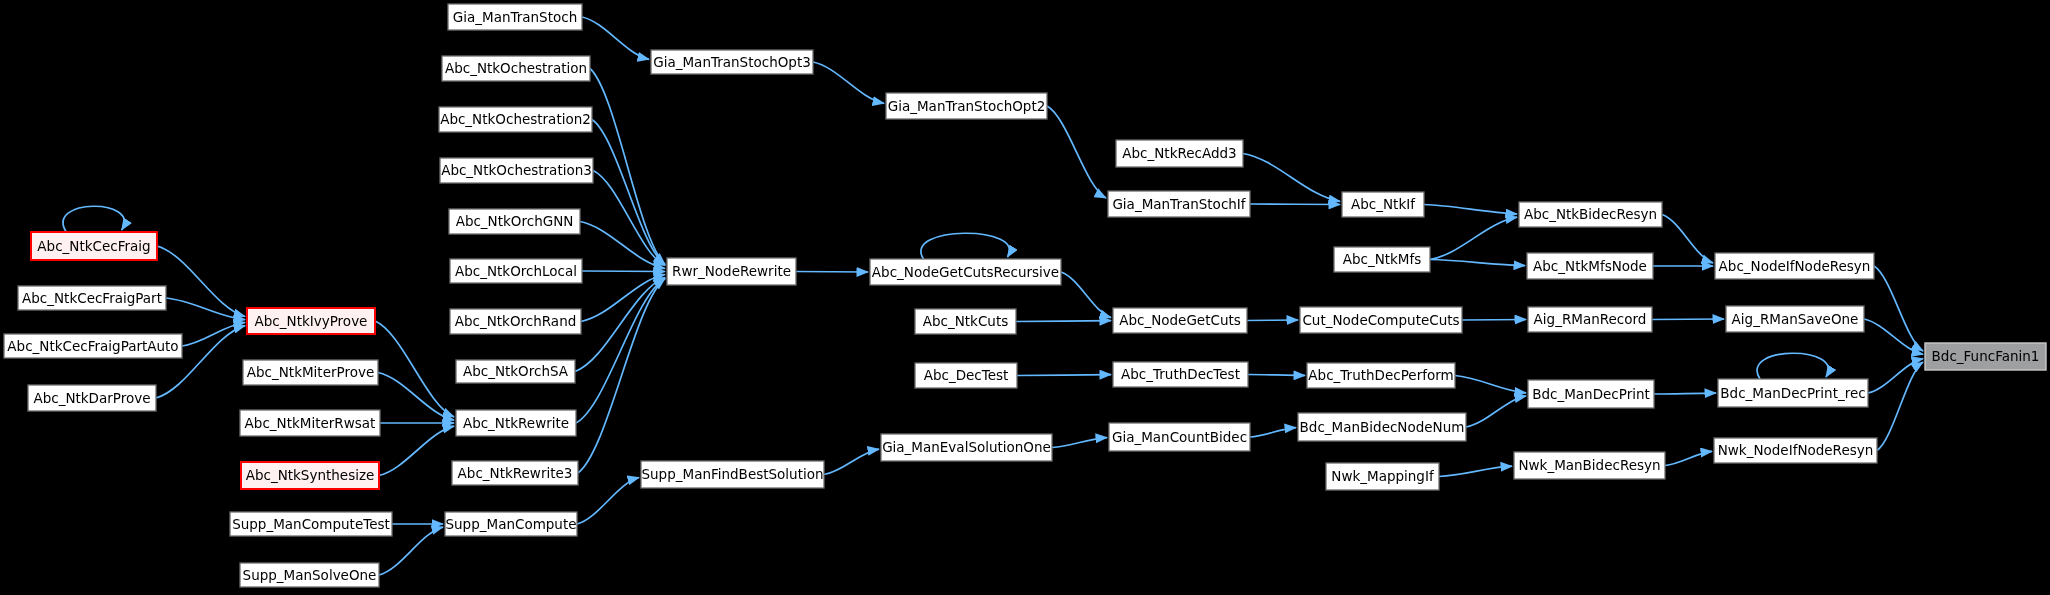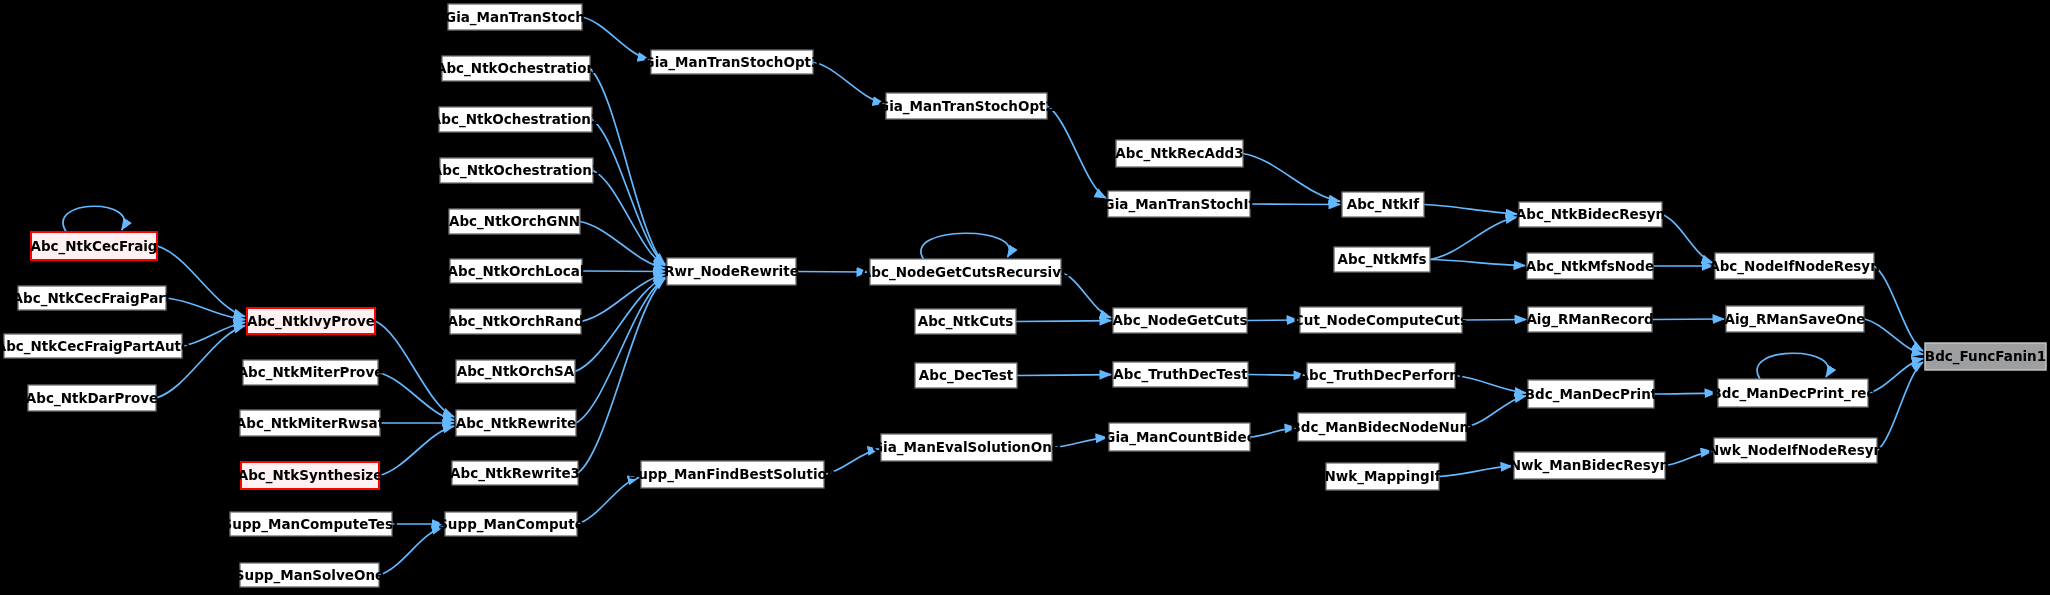--- a/index.html
+++ b/index.html
@@ -7,21 +7,20 @@
     padding: 0;
     background: #000000;
   }
   .stage {
     position: relative;
     width: 2050px;
     height: 595px;
     background: #000000;
     overflow: hidden;
     font-family: "DejaVu Sans", "Liberation Sans", sans-serif;
-    font-weight: bold;
   }
   svg text {
     font-family: "DejaVu Sans", "Liberation Sans", sans-serif;
     font-size: 13.5px;
     fill: #000000;
   }
   svg .edge {
     fill: none;
     stroke-width: 1.7px;
   }

